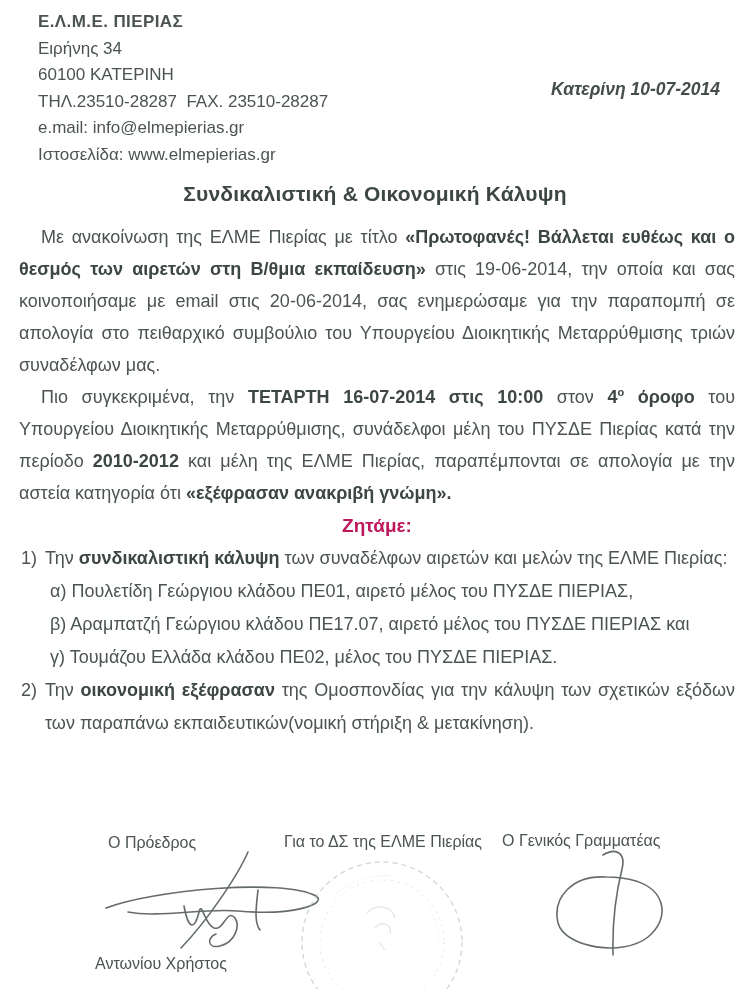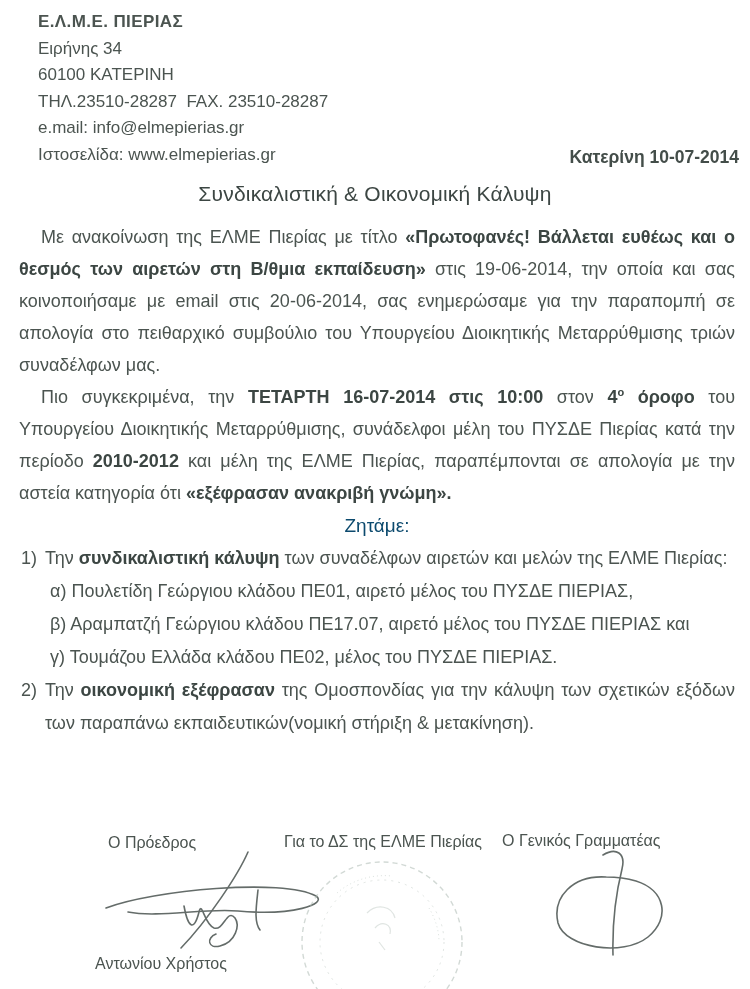--- a/index.html
+++ b/index.html
@@ -4,31 +4,31 @@
 <style>
   html,body { margin:0; padding:0; background:#e8e8e8; }
   .page {
     width:750px; height:989px; position:relative; overflow:hidden;
     background:#ffffff; color:#4b5450;
     font-family:"Liberation Sans","DejaVu Sans",sans-serif;
     margin:0 auto;
   }
   b { color:#3c4643; }
   
-  .header { display:flex; justify-content:space-between; align-items:flex-end; padding:9px 11px 0 38px; }
+  .header { display:flex; justify-content:space-between; align-items:center; padding:9px 30px 0 38px; }
   .header-left div { font-size:17px; line-height:26.5px; }
   .org-name { font-weight:700; letter-spacing:.4px; }
-  .date { font-weight:700; font-size:17.5px; margin-top:2px; color:#434d49; }
+  .date { font-weight:700; font-size:17.5px; margin-top:2px; color:#434d49;font-style:italic; }
   
-  .doc-title { text-align:center; font-weight:400; font-size:21px; color:#3c4643; margin-top:14px; letter-spacing:.2px; }
+  .doc-title { text-align:center; font-weight:700; font-size:21px; color:#3c4643; margin-top:14px; letter-spacing:.2px; }
   
   .body-text { margin-top:15px; padding:0 15px 0 19px; font-size:18px; line-height:32px; text-align:justify; }
   .para { margin:0; text-indent:22px; }
   sup { font-size:11px; line-height:0; }
-  .requests-heading { text-align:center; font-weight:400; font-size:19px; line-height:33px; color:#0c4a6e; }
+  .requests-heading { text-align:center; font-weight:700; font-size:19px; line-height:33px; color:#be185d; }
   .list-item { position:relative; padding-left:26px; line-height:33px; }
   .list-item .num { position:absolute; left:2px; top:0; }
   .sub-item { padding-left:31px; line-height:33px; text-align:left; }
   
   .abs { position:absolute; font-size:16px; white-space:nowrap;text-align:center; }
   .sig-svg { position:absolute; }
   .stamp-svg { position:absolute; opacity:.55; }
 </style>
 </head>
 <body>

